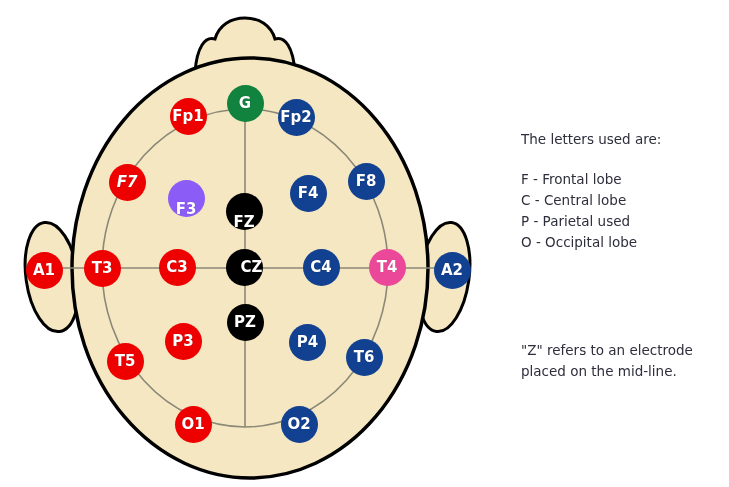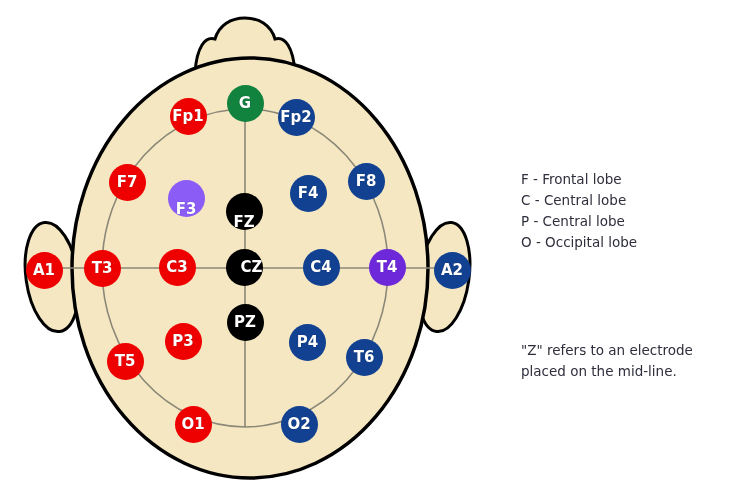--- a/index.html
+++ b/index.html
@@ -66,21 +66,21 @@
   <div class="electrode-layer">
       <div class="electrode" style="left: 226.5px; top: 84.5px; background: rgb(18, 130, 63);">
         <span>G</span>
       </div>
       <div class="electrode" style="left: 169.5px; top: 97.5px; background: rgb(238, 0, 0);">
         <span class="small">Fp1</span>
       </div>
       <div class="electrode" style="left: 277.5px; top: 98.5px; background: rgb(17, 65, 144);">
         <span class="small">Fp2</span>
       </div>
-      <div class="electrode" style="left: 108.5px; top: 163.5px; background: rgb(238, 0, 0);">
+      <div class="electrode" style="left: 108.5px; top: 163.5px; background: rgb(238, 0, 0); font-style: italic;">
         <span>F7</span>
       </div>
       <div class="electrode" style="left: 167.5px; top: 180px; background: #8b5cf6; align-items: flex-end;">
         <span>F3</span>
       </div>
       <div class="electrode" style="left: 225.5px; top: 192.5px; background: rgb(0, 0, 0); align-items: flex-end;">
         <span>FZ</span>
       </div>
       <div class="electrode" style="left: 289.5px; top: 174.5px; background: rgb(17, 65, 144);">
         <span>F4</span>
@@ -96,21 +96,21 @@
       </div>
       <div class="electrode" style="left: 158.5px; top: 248.5px; background: rgb(238, 0, 0);">
         <span>C3</span>
       </div>
       <div class="electrode" style="left: 225.5px; top: 248.5px; background: rgb(0, 0, 0); justify-content: flex-end;">
         <span>CZ</span>
       </div>
       <div class="electrode" style="left: 302.5px; top: 248.5px; background: rgb(17, 65, 144);">
         <span>C4</span>
       </div>
-      <div class="electrode" style="left: 368.5px; top: 248.5px; background: #6d28d9;">
+      <div class="electrode" style="left: 368.5px; top: 248.5px; background: #ec4899;">
         <span>T4</span>
       </div>
       <div class="electrode" style="left: 433.5px; top: 251.5px; background: rgb(17, 65, 144);">
         <span>A2</span>
       </div>
       <div class="electrode" style="left: 164.5px; top: 322.5px; background: rgb(238, 0, 0);">
         <span>P3</span>
       </div>
       <div class="electrode" style="left: 226.5px; top: 303.5px; background: rgb(0, 0, 0);">
         <span>PZ</span>
@@ -125,25 +125,26 @@
         <span>T6</span>
       </div>
       <div class="electrode" style="left: 174.5px; top: 405.5px; background: rgb(238, 0, 0);">
         <span>O1</span>
       </div>
       <div class="electrode" style="left: 280.5px; top: 405.5px; background: rgb(17, 65, 144);">
         <span>O2</span>
       </div>
     </div>
 
+  <div class="legend legend-title">The letters used are:</div>
 
   <div class="legend legend-items">
       <div class="legend-line">F - Frontal lobe</div>
       <div class="legend-line">C - Central lobe</div>
-      <div class="legend-line">P - Central lobe</div>
+      <div class="legend-line">P - Parietal used</div>
       <div class="legend-line">O - Occipital lobe</div>
     </div>
 
   <div class="legend legend-note">
       <div class="legend-line">"Z" refers to an electrode</div>
       <div class="legend-line">placed on the mid-line.</div>
     </div>
 
 </div>
 

